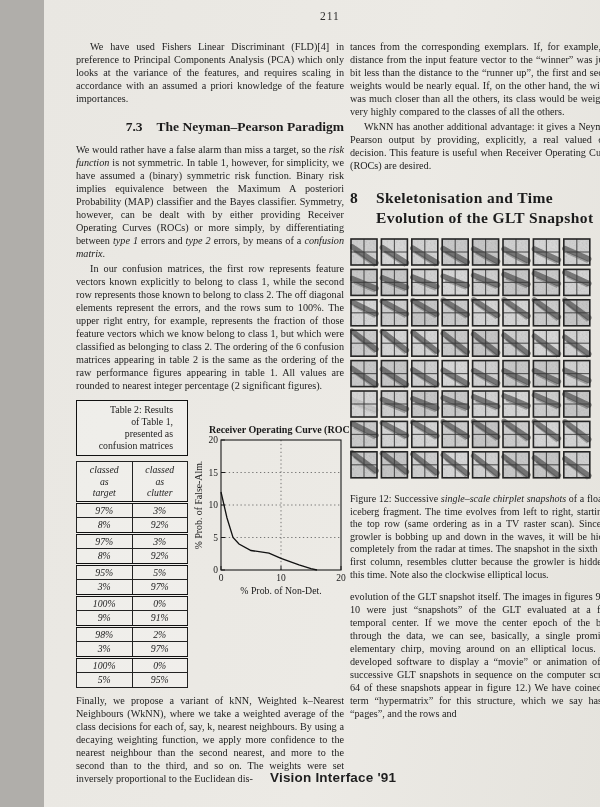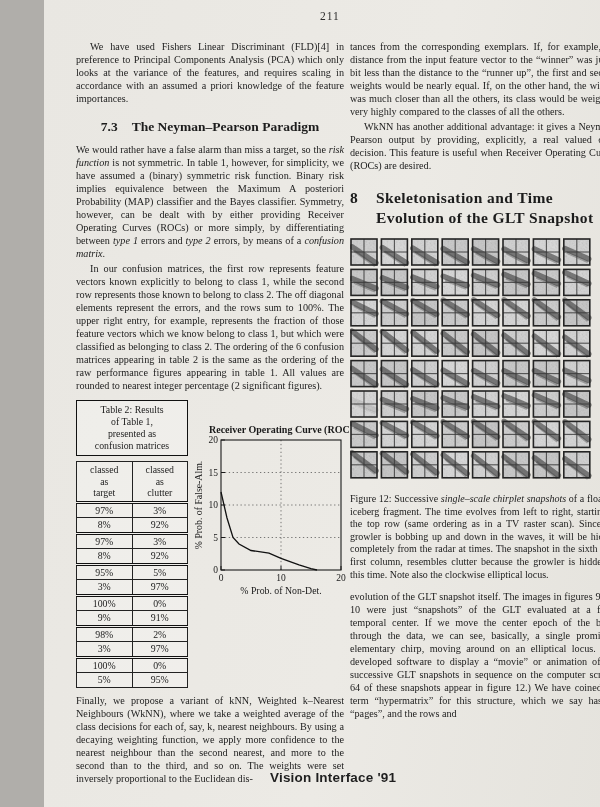--- a/index.html
+++ b/index.html
@@ -19,36 +19,36 @@
     position:absolute;top:10px;left:276px;
     font-size:11.5px;letter-spacing:1px;color:#2a2a2a;
   }
   .col{position:absolute;top:40px;width:268px;font-size:10.2px;line-height:13px;text-align:justify;}
   .col-left{left:32px;}
   .col-right{left:306px;}
   p{margin:0 0 2px 0;}
   p.indent{text-indent:14px;}
   .sec-head{
     font-weight:bold;font-size:13.5px;line-height:15px;
-    margin:14px 0 9px 0;text-align:center;
+    margin:14px 0 9px 0;text-align:right;
   }
   .sec-head .sec-num{margin-right:14px;}
   .sec-head-big{
     position:relative;font-weight:bold;font-size:15.5px;line-height:20px;
     margin:16px 0 10px 0;padding-left:26px;text-align:left;letter-spacing:.4px;
   }
   .sec-head-big .sec-num{position:absolute;left:0;top:0;}
   .it{font-style:italic;}
   
   .figrow{display:flex;margin:8px 0 6px 0;}
   .t2wrap{width:112px;flex:none;font-size:9.8px;line-height:12px;text-align:center;}
   .t2cap{
-    border:1.5px solid #111;padding:3px 2px;margin-bottom:5px;background:rgba(255,255,255,.25);
+    border:1.5px solid #111;padding:3px 14px;margin-bottom:5px;background:rgba(255,255,255,.25);text-align:right;
   }
-  table.t2{border-collapse:collapse;width:112px;background:rgba(255,255,255,.25);}
+  table.t2{border-collapse:collapse;width:112px;background:rgba(255,255,255,.25);font-style:italic;}
   table.t2 td{
     border:1px solid #222;padding:1px 2px;text-align:center;font-size:9.8px;line-height:11.5px;
   }
   table.t2 tr.hdr td{border-bottom:3px double #111;padding:2px 2px;}
   table.t2 tr.m-start td{border-top:3px double #111;}
   
   .chartwrap{flex:1;padding-left:6px;margin-top:24px;}
   
   .gridfig{margin:8px 0 6px 0;}
   .figcap{font-size:10px;line-height:12.6px;margin-top:6px;}

